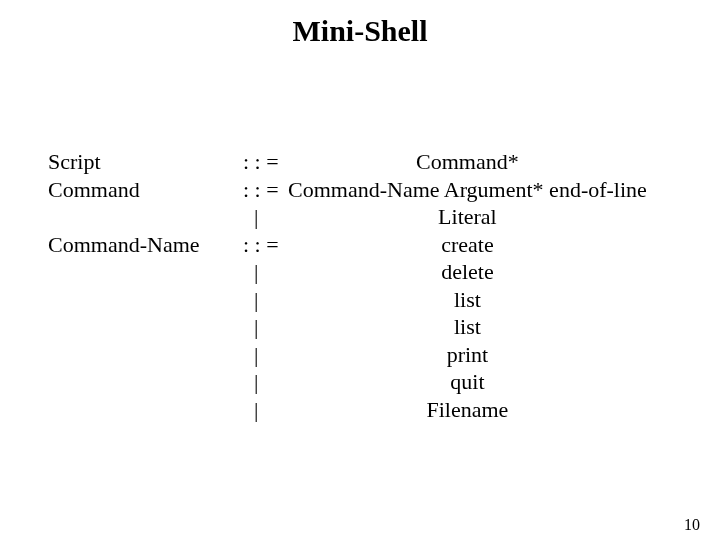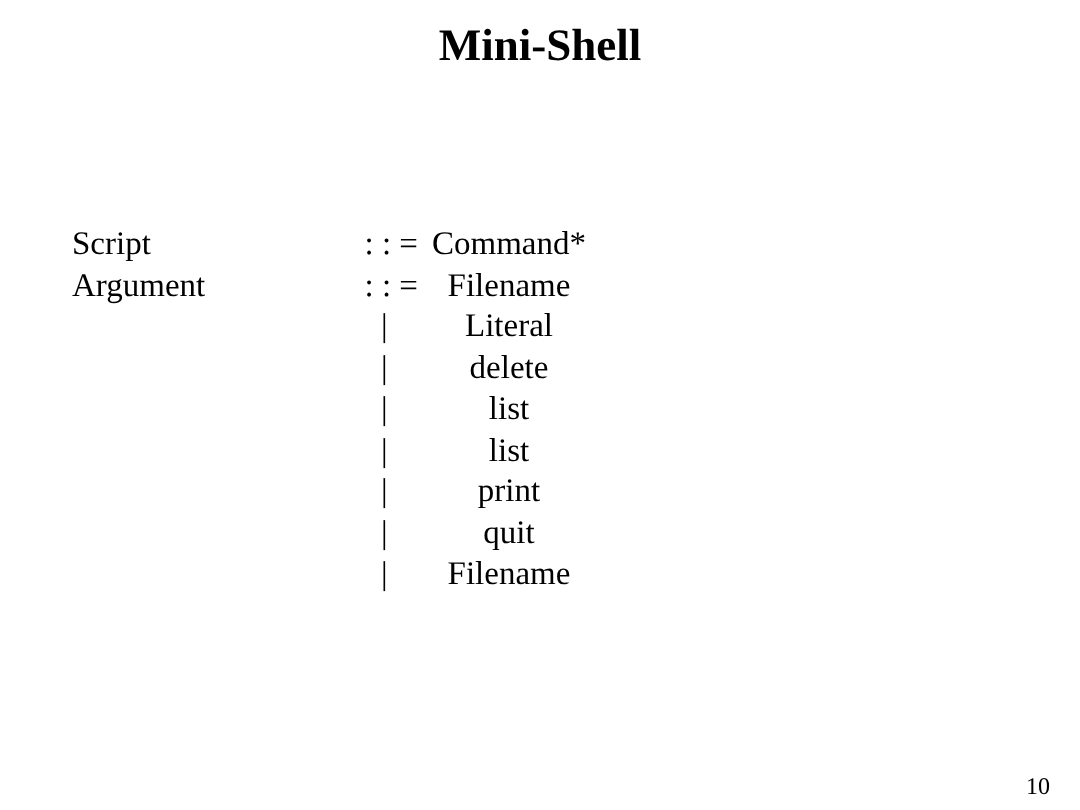--- a/index.html
+++ b/index.html
@@ -69,28 +69,33 @@
 
   <div class="grammar">
     <table>
       <tbody id="grammar-body">
           <tr>
             <td class="col-lhs">Script</td>
             <td class="col-op" style="white-space: pre;">: : =</td>
             <td class="col-rhs">Command*</td>
           </tr>
           <tr>
-            <td class="col-lhs">Argument</td>
+            <td class="col-lhs">Command</td>
             <td class="col-op" style="white-space: pre;">: : =</td>
-            <td class="col-rhs">Filename</td>
+            <td class="col-rhs">Command-Name Argument* end-of-line</td>
           </tr>
           <tr>
             <td class="col-lhs"></td>
             <td class="col-op" style="white-space: pre;">  |</td>
             <td class="col-rhs">Literal</td>
+          </tr>
+          <tr>
+            <td class="col-lhs">Command-Name</td>
+            <td class="col-op" style="white-space: pre;">: : =</td>
+            <td class="col-rhs">create</td>
           </tr>
           <tr>
             <td class="col-lhs"></td>
             <td class="col-op" style="white-space: pre;">  |</td>
             <td class="col-rhs">delete</td>
           </tr>
           <tr>
             <td class="col-lhs"></td>
             <td class="col-op" style="white-space: pre;">  |</td>
             <td class="col-rhs">list</td>

